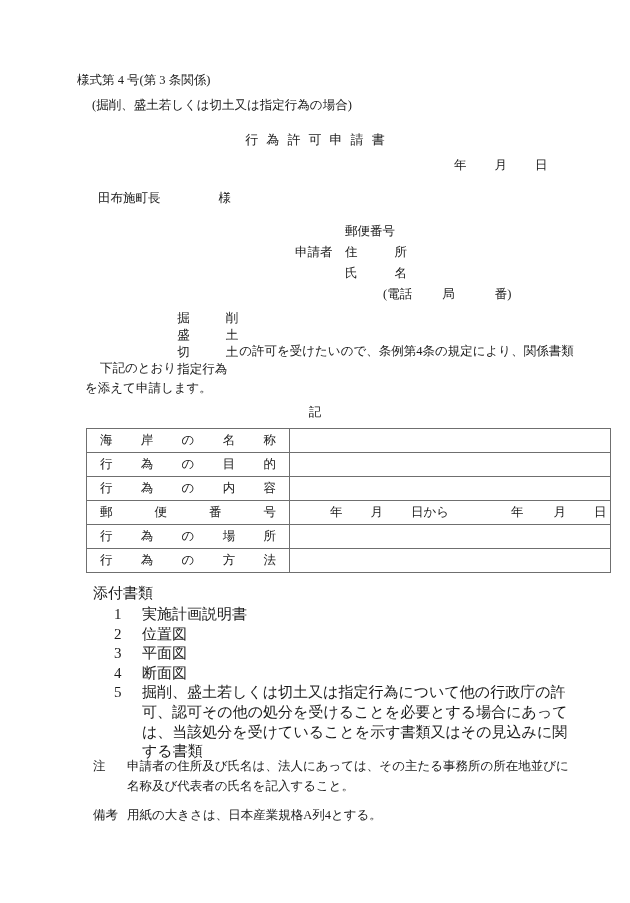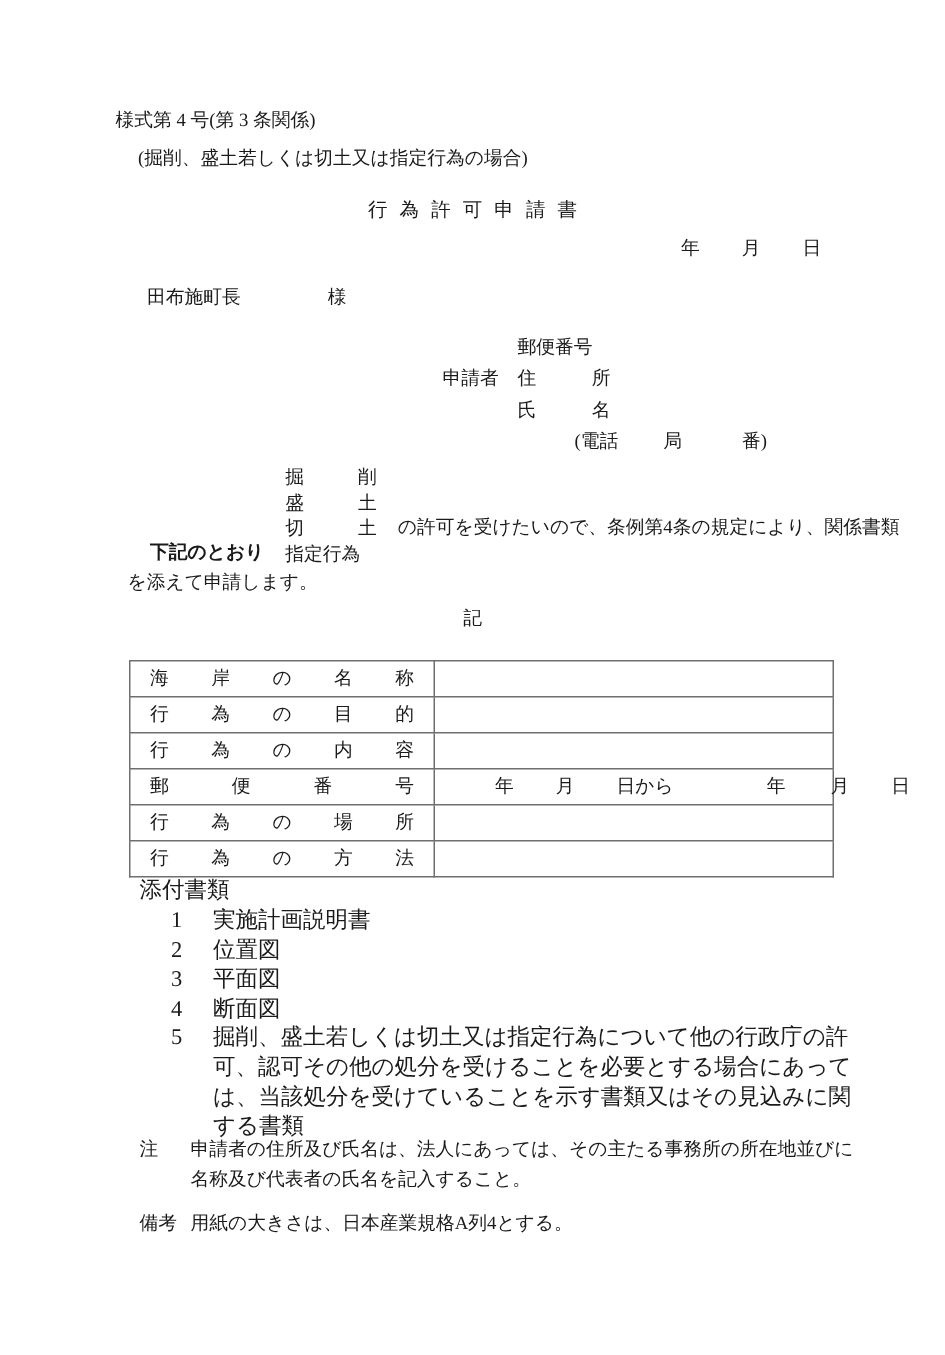--- a/index.html
+++ b/index.html
@@ -106,27 +106,26 @@
     font-size: 12.5px;
   }
   .sent-line1 {
     display: flex;
     align-items: flex-end;
     white-space: nowrap;
   }
   .sent-lead {
     padding-bottom: 1px;
     padding-left: 23px;
-    font-weight: bold;
   }
   .choice-stack {
     display: inline-block;
     line-height: 17px;
     text-align: left;
-    margin: 0 14px;
+    margin: 0 1px;
   }
   .choice-item {
     display: block;
     width: 61px;
     text-align: justify;
     text-align-last: justify;
     white-space: nowrap;
   }
   .choice-item.full {
     text-align-last: left;
@@ -147,22 +146,22 @@
     right: 0;
     top: 404px;
     text-align: center;
     font-size: 12.5px;
   }
 
   
   .form-table {
     position: absolute;
     left: 86px;
-    top: 440px;
-    width: 470px;
+    top: 428px;
+    width: 525px;
     border-collapse: collapse;
     table-layout: fixed;
     font-size: 12.5px;
   }
   .form-table td {
     border: 1px solid #6f6f6f;
     height: 23px;
     padding: 0;
   }
   .form-table td.label {

